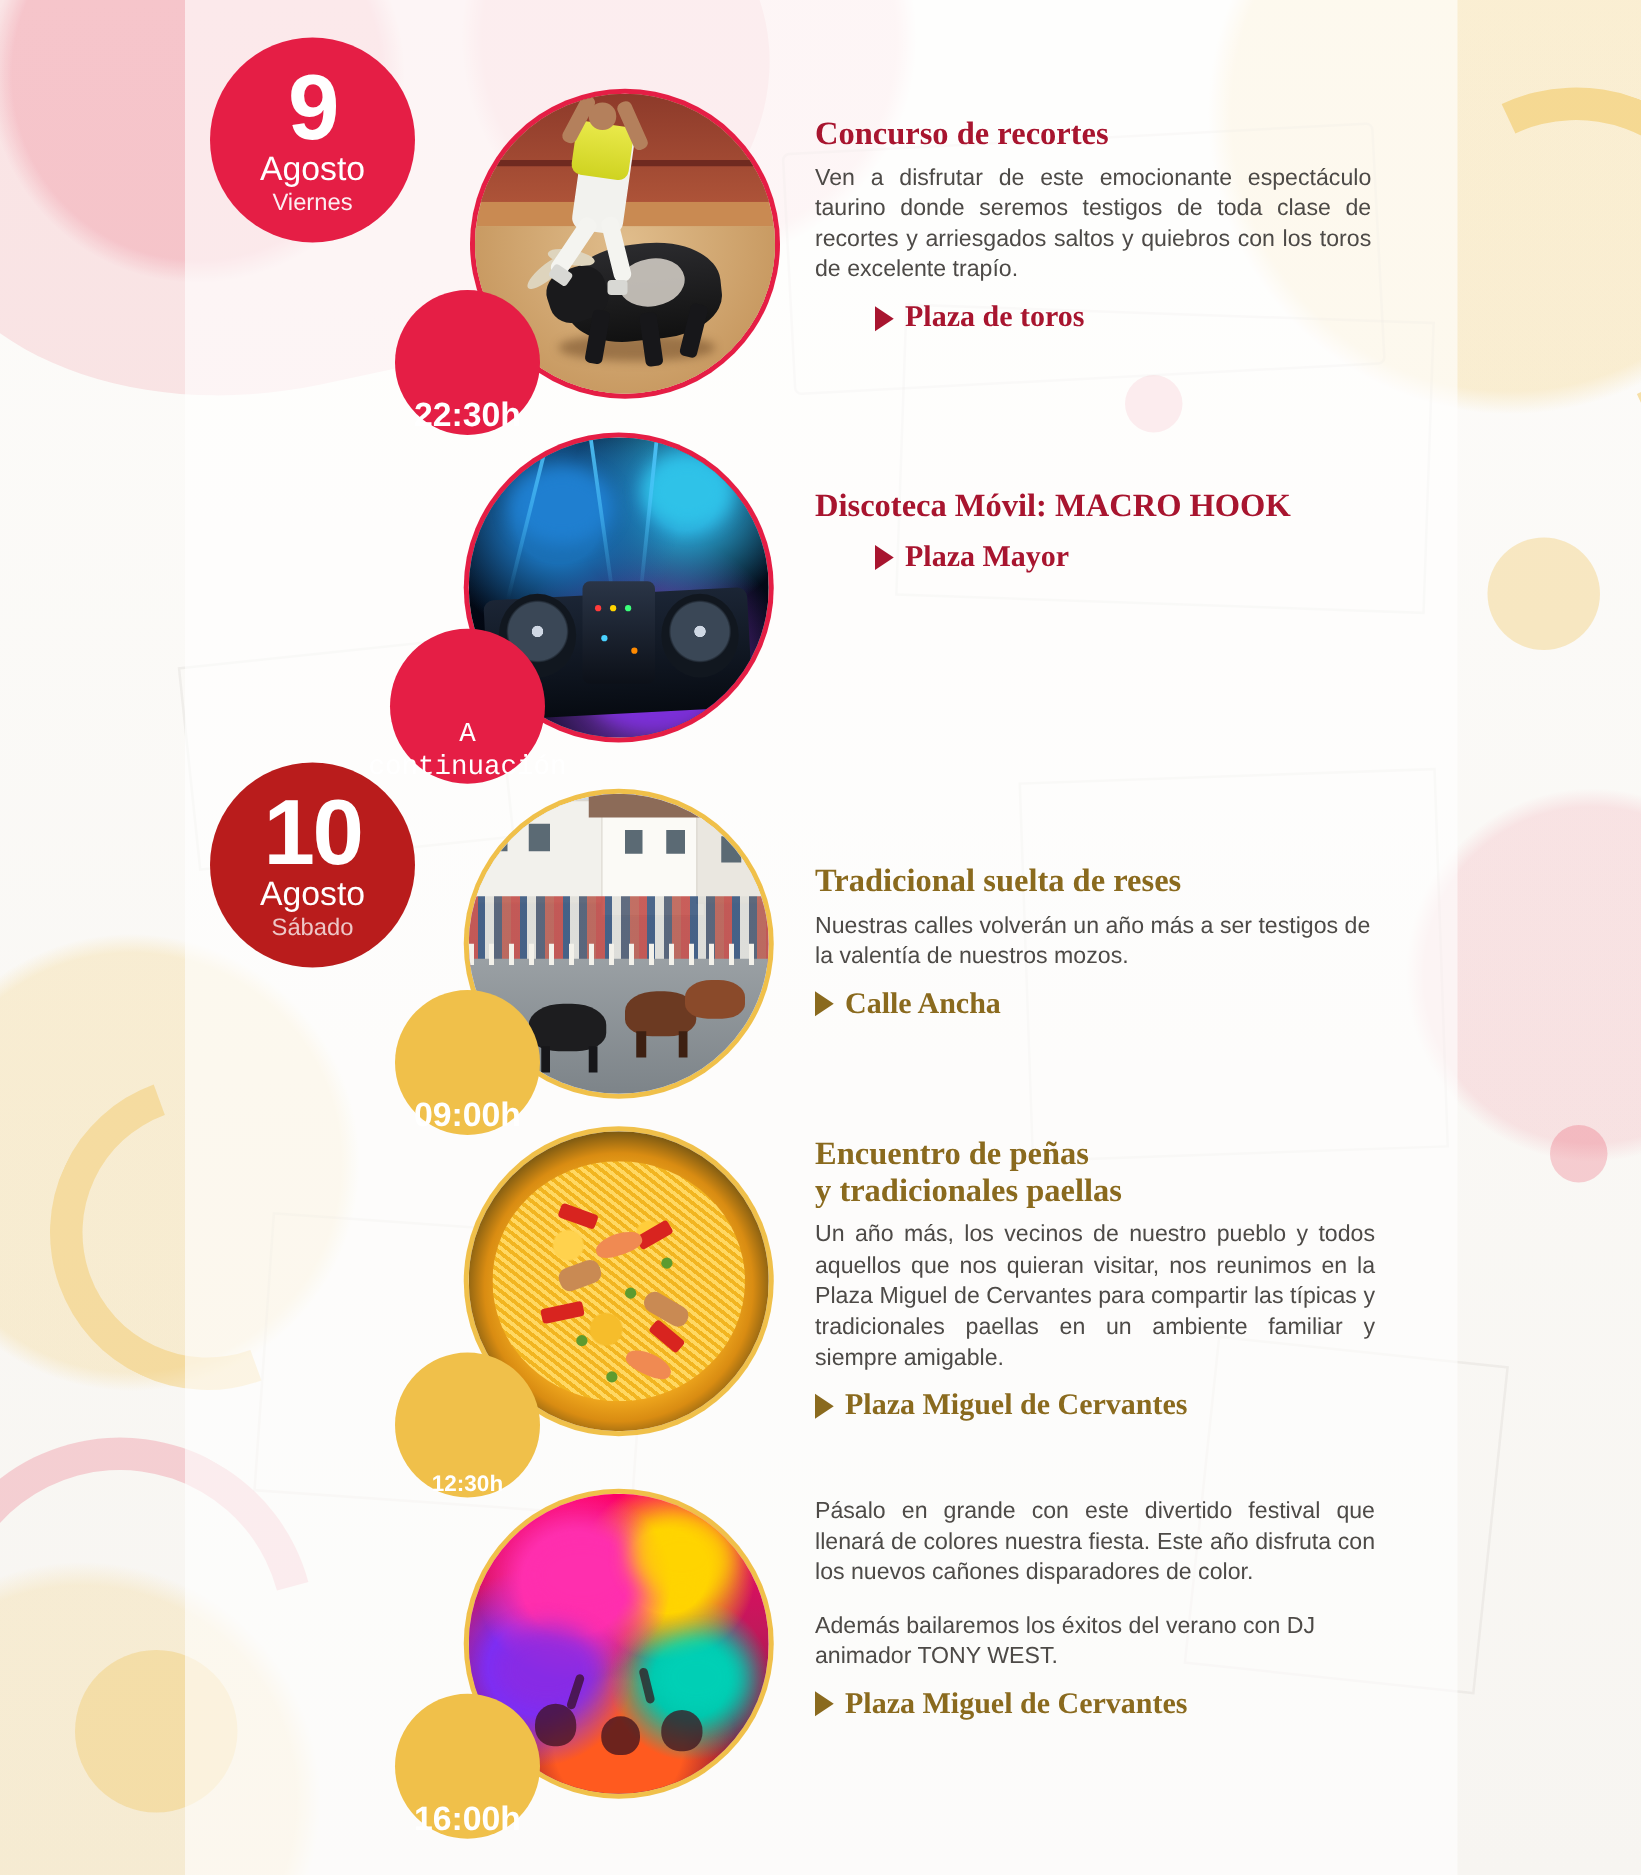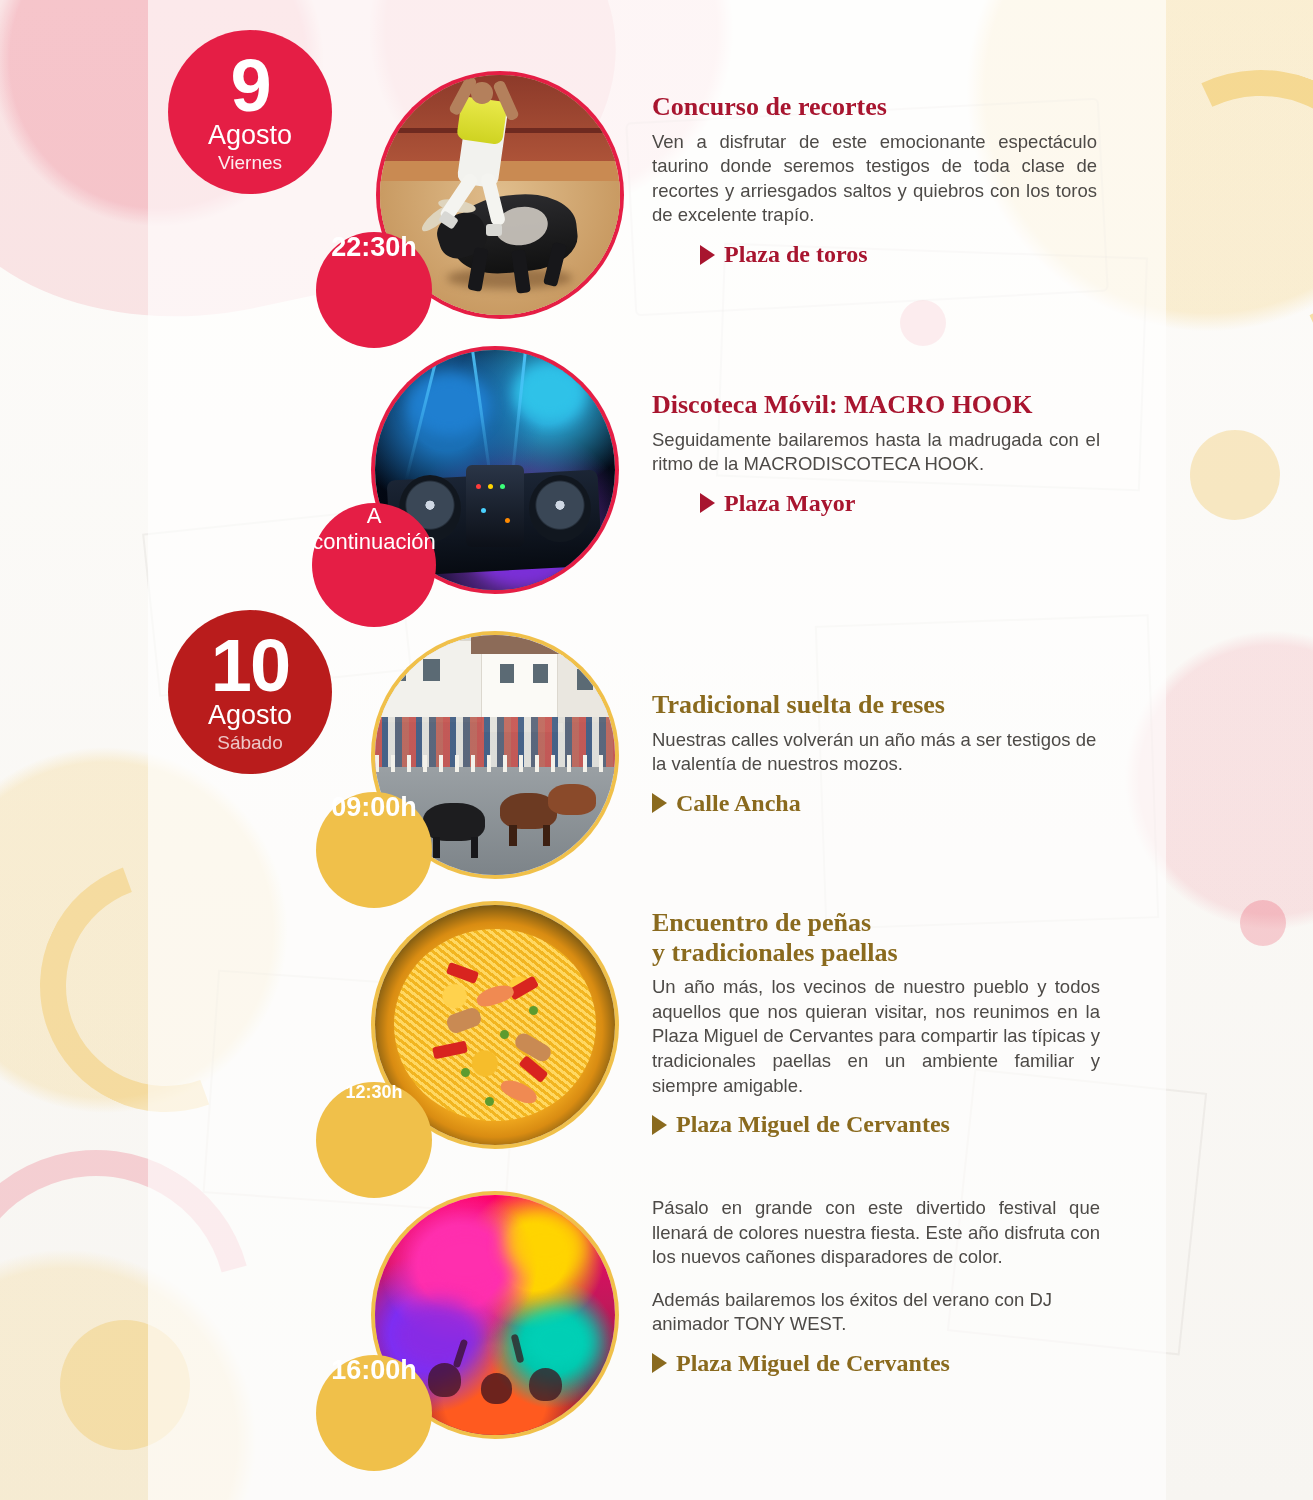--- a/index.html
+++ b/index.html
@@ -50,21 +50,21 @@
   .date-badge{position:absolute;border-radius:50%;color:#fff;text-align:center;
      display:flex;flex-direction:column;align-items:center;justify-content:center;}
   .date-badge .num{font-weight:bold;line-height:.92;letter-spacing:-2px;}
   .date-badge .mon{line-height:1;}
   .date-badge .dow{line-height:1;}
   .badge-red{background:#e51e45;}
   .badge-yellow{background:#b91c1c;}
 
   
   .time-bubble{position:absolute;border-radius:50%;color:#fff;display:flex;
-     align-items:flex-start;justify-content:center;text-align:center;
+     align-items:flex-end;justify-content:center;text-align:center;
      font-weight:bold;z-index:6;}
   .time-red{background:#e51e45;}
   .time-yellow{background:#f0c04a;}
 
   
   .photo{position:absolute;border-radius:50%;overflow:hidden;z-index:4;}
   .photo.ring-red{box-shadow:0 0 0 4px #e51e45;}
   .photo.ring-yellow{box-shadow:0 0 0 4px #f0c04a;}
   .photo .inner{position:absolute;inset:0;}
 
@@ -269,26 +269,25 @@
       <div class="plat pl1"></div>
         <div class="plat pl2"></div>
         <div class="mix"></div>
       <div class="led" style="left:42%;top:56%;background:#ff3b3b;"></div>
       <div class="led" style="left:47%;top:56%;background:#ffd400;"></div>
       <div class="led" style="left:52%;top:56%;background:#3bff7a;"></div>
       <div class="led" style="left:44%;top:66%;background:#4ad2ff;"></div>
       <div class="led" style="left:54%;top:70%;background:#ff8a00;"></div>
     </div>
   </div>
-  <div class="time-bubble time-red" style="left:312px;top:503px;width:124px;height:124px;font-size:22px;line-height:1.18;font-weight:normal;">
+  <div class="time-bubble time-red" style="left:312px;top:503px;width:124px;height:124px;font-size:22px;line-height:1.18;font-weight:normal;font-family:Liberation Mono, monospace;">
     <span style="padding:0 12px;">A continuación</span>
   </div>
   <div class="txt" style="left:652px;top:390px;width:448px;">
     <h2 class="ev-title red">Discoteca Móvil:  MACRO HOOK</h2>
-    <p class="ev-desc">Seguidamente bailaremos hasta la madrugada con el ritmo de la MACRODISCOTECA HOOK.</p>
     <div class="place red">
       <span class="tri"></span>
       <span>Plaza Mayor</span>
     </div>
   </div>
 
   <div class="date-badge badge-yellow" style="left:168px;top:610px;width:164px;height:164px;">
     <span class="num" style="font-size:74px;">10</span>
     <span class="mon" style="font-size:27px;margin-top:2px;">Agosto</span>
     <span class="dow" style="font-size:19px;margin-top:4px;color:rgba(255,255,255,.75);">Sábado</span>

